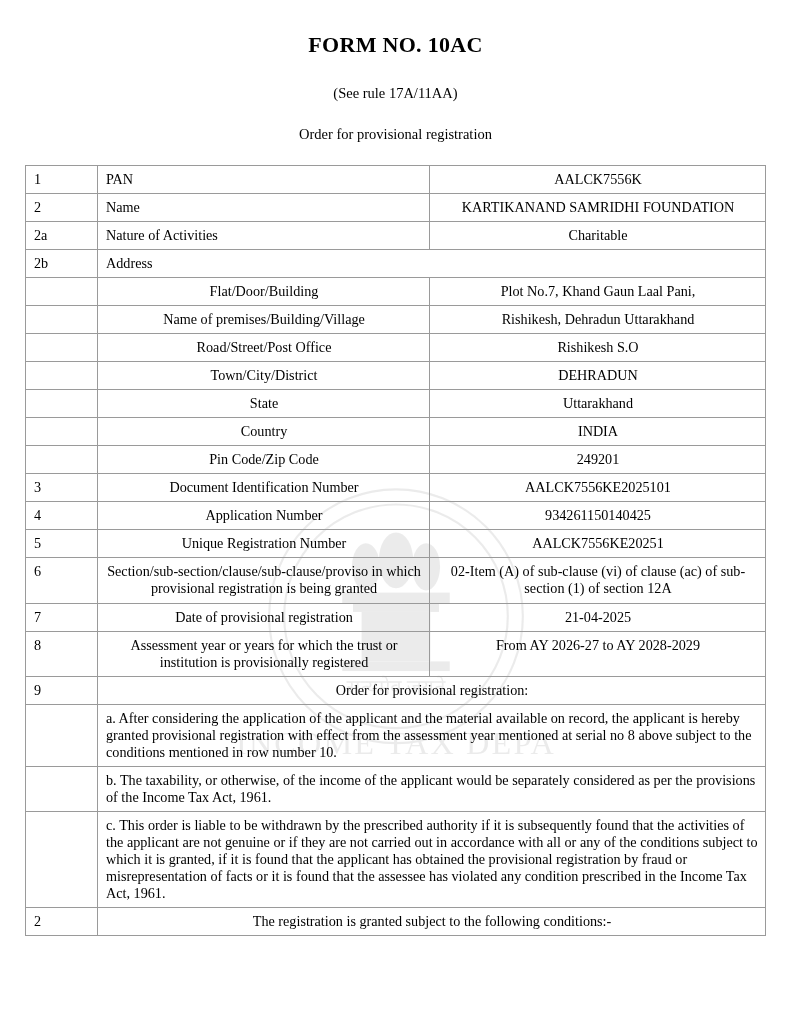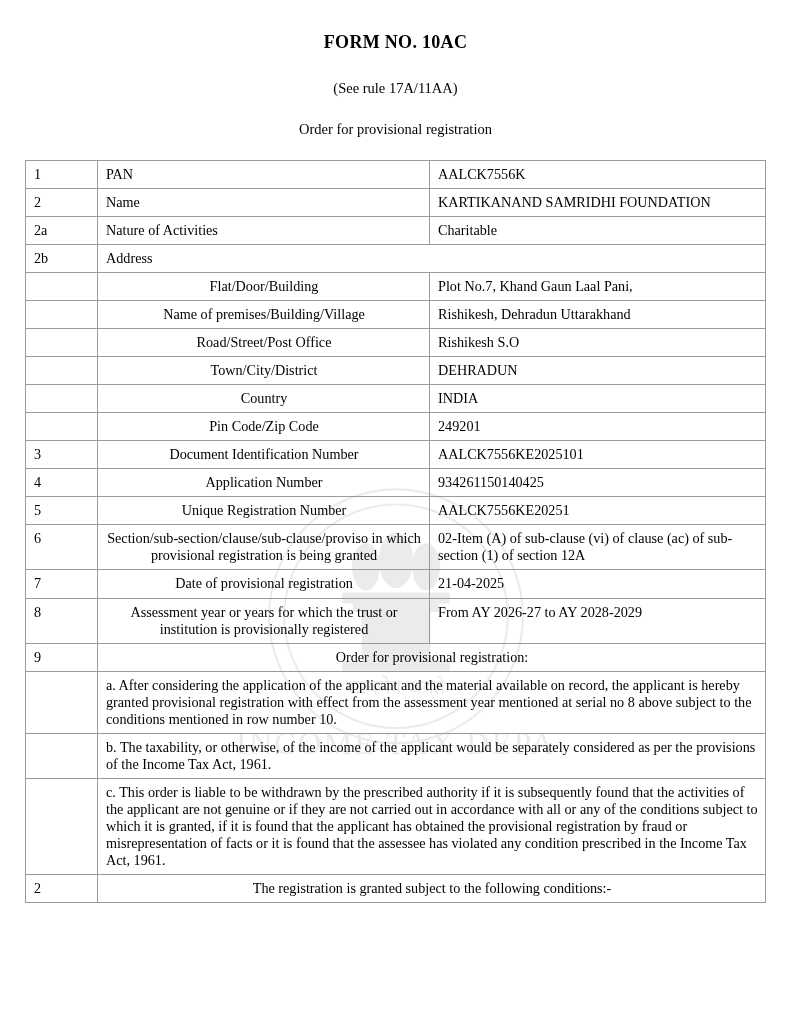--- a/index.html
+++ b/index.html
@@ -38,21 +38,21 @@
   .watermark svg { display: block; width: 100%; height: 100%; }
 
   .content {
     position: relative;
     z-index: 1;
   }
 
   .form-title {
     text-align: center;
     font-weight: bold;
-    font-size: 18px;
+    font-size: 22px;
     letter-spacing: 0.3px;
     margin-top: 32px;
   }
   .rule-line {
     text-align: center;
     font-size: 14.5px;
     margin-top: 27px;
   }
   .order-line {
     text-align: center;
@@ -68,21 +68,21 @@
     font-size: 14.2px;
   }
   table.main td {
     border: 1px solid #9a9a9a;
     padding: 5px 7px 5px 8px;
     vertical-align: top;
     line-height: 1.2;
   }
   td.c1 { width: 56px; }
   td.c2 { width: 316px; }
-  td.c3 { width: 320px; }
+  td.c3 { width: 320px; text-align: center; }
   td.label-indent { padding-left: 9px; text-align: center; }
   .tight { line-height: 1.22; }
   .cond-cell {
     padding: 7px 9px 7px 9px;
     line-height: 1.28;
     text-align: left;
   }
 </style>
 </head>
 <body>
@@ -150,20 +150,25 @@
           <td class="c2 label-indent">Road/Street/Post Office</td>
           <td class="c3">Rishikesh S.O</td>
         </tr>
         <tr>
           <td class="c1"></td>
           <td class="c2 label-indent">Town/City/District</td>
           <td class="c3">DEHRADUN</td>
         </tr>
         <tr>
           <td class="c1"></td>
+          <td class="c2 label-indent">State</td>
+          <td class="c3">Uttarakhand</td>
+        </tr>
+        <tr>
+          <td class="c1"></td>
           <td class="c2 label-indent">Country</td>
           <td class="c3">INDIA</td>
         </tr>
         <tr>
           <td class="c1"></td>
           <td class="c2 label-indent">Pin Code/Zip Code</td>
           <td class="c3">249201</td>
         </tr>
         <tr>
           <td class="c1">3</td>

